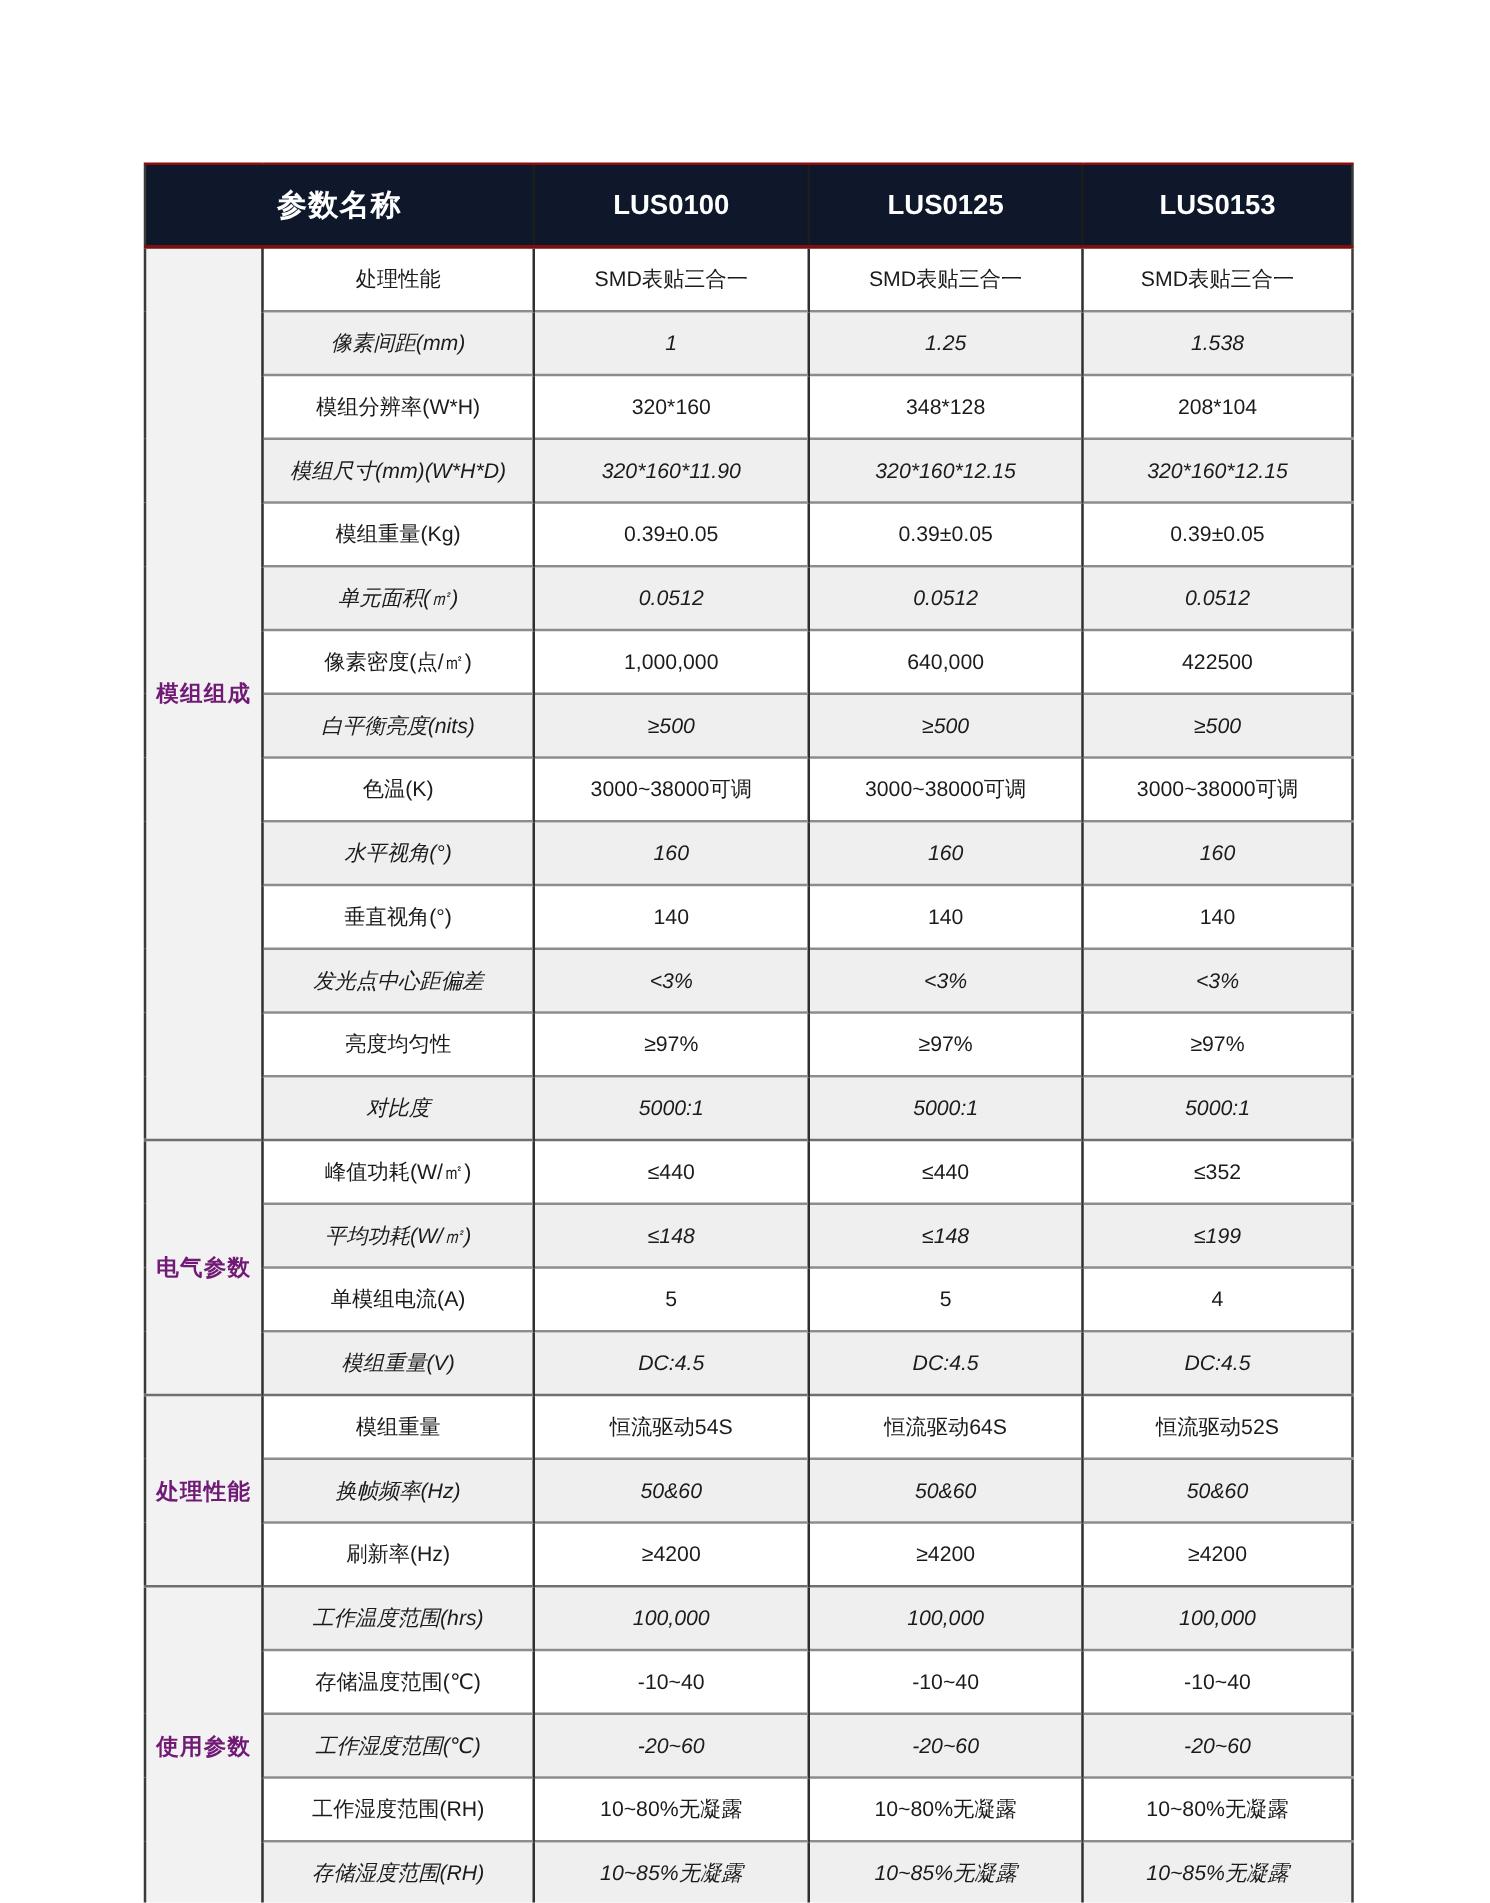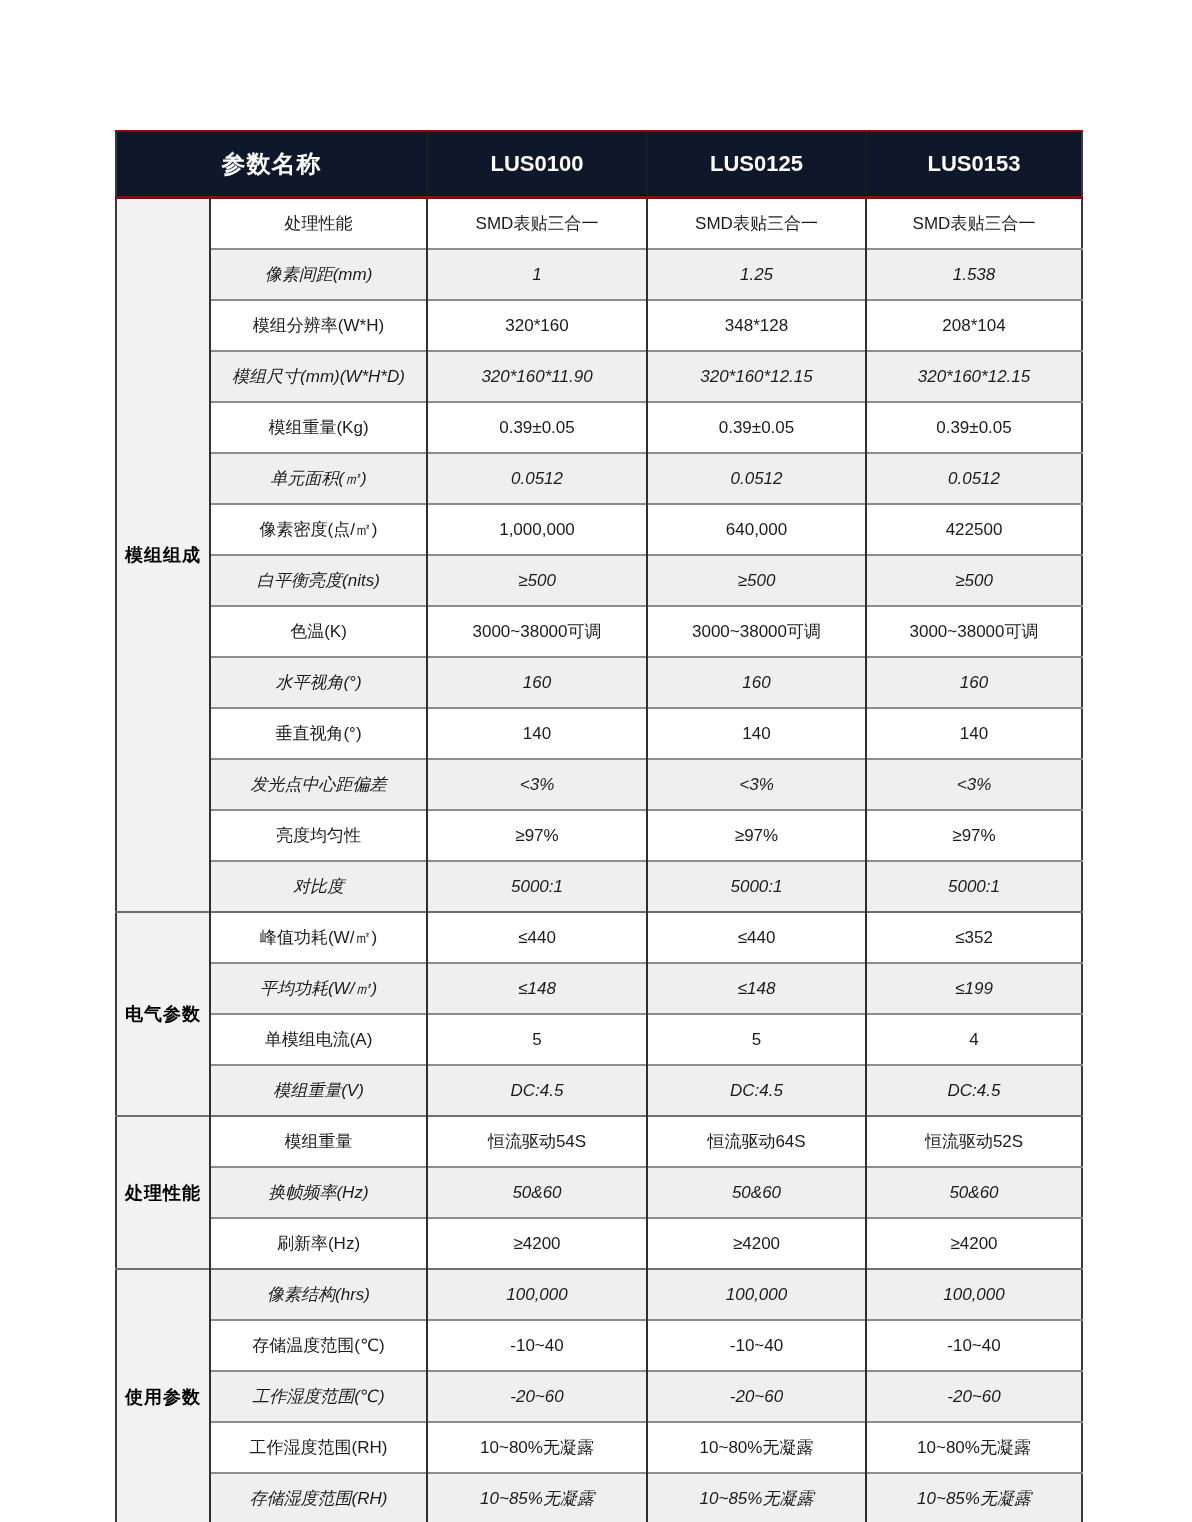--- a/index.html
+++ b/index.html
@@ -39,21 +39,21 @@
   thead th.prod-head{font-size:22px;border-left:2px solid #1d1d1d;}
 
   tbody tr{border-top:2px solid #8c8c8c;}
   tbody tr.section-start{border-top:2px solid #6f6f6f;}
   tbody tr:first-child{border-top:none;}
 
   tbody th.group-cell{
     background:#f2f2f2;
     font-weight:bold;
     font-size:18px;
-    color:#000000;
+    color:#701a75;
     text-align:center;
     vertical-align:middle;
     letter-spacing:1px;
   }
   tbody td{
     height:47px;
     text-align:center;
     vertical-align:middle;
     font-size:17px;
     color:#1b1b1b;
@@ -209,21 +209,21 @@
           <td>50&amp;60</td>
         </tr>
         <tr>
           <td>刷新率(Hz)</td>
           <td>≥4200</td>
           <td>≥4200</td>
           <td>≥4200</td>
         </tr>
         <tr class="section-start stripe">
           <th class="group-cell" rowspan="5">使用参数</th>
-          <td>像素结构(hrs)</td>
+          <td>工作温度范围(hrs)</td>
           <td>100,000</td>
           <td>100,000</td>
           <td>100,000</td>
         </tr>
         <tr>
           <td>存储温度范围(℃)</td>
           <td>-10~40</td>
           <td>-10~40</td>
           <td>-10~40</td>
         </tr>

